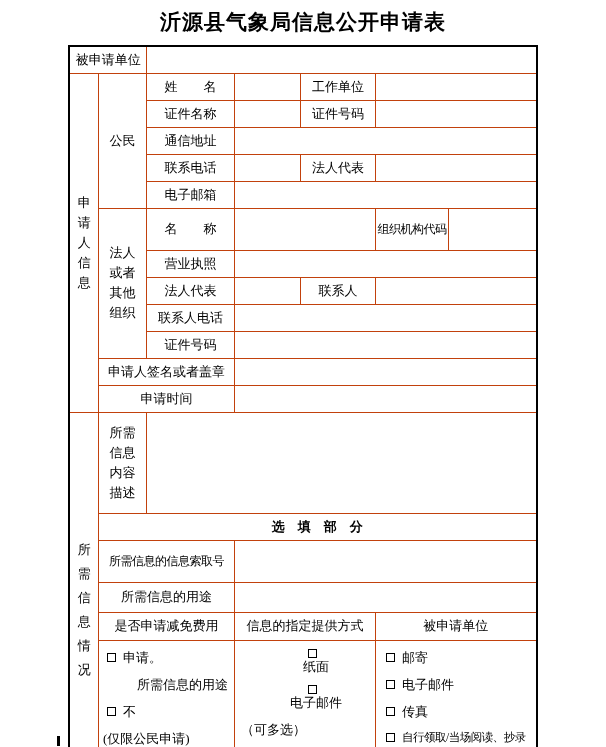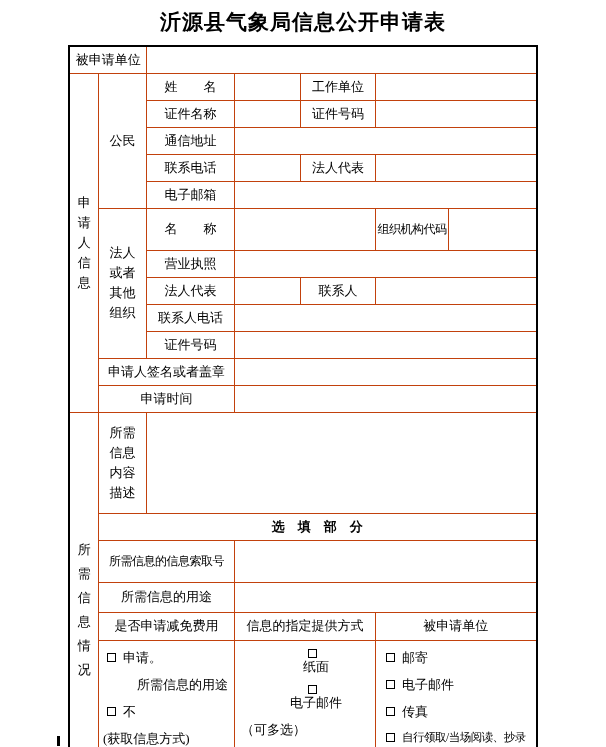--- a/index.html
+++ b/index.html
@@ -215,21 +215,21 @@
     <td colspan="2" class="cbcell fee-cell">
       <div class="cbline">
         <span class="cb"></span>
         <span>申请。</span>
       </div>
       <div class="textline indent">所需信息的用途</div>
       <div class="cbline">
         <span class="cb"></span>
         <span>不</span>
       </div>
-      <div class="textline cb-footnote">(获取信息方式)</div>
+      <div class="textline cb-footnote">(仅限公民申请)</div>
     </td>
     <td colspan="2" class="cbcell provide-cell">
       <div class="cbline">
         <span class="cb"></span>
         <span>纸面</span>
       </div>
       <div class="cbline">
         <span class="cb"></span>
         <span>电子邮件</span>
       </div>

